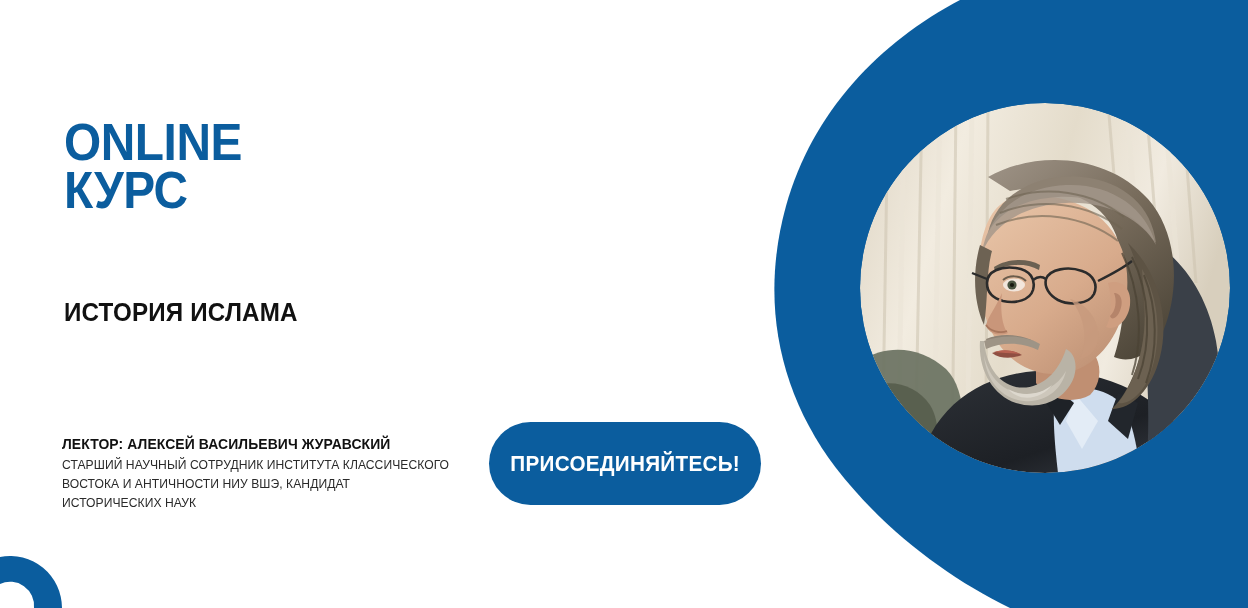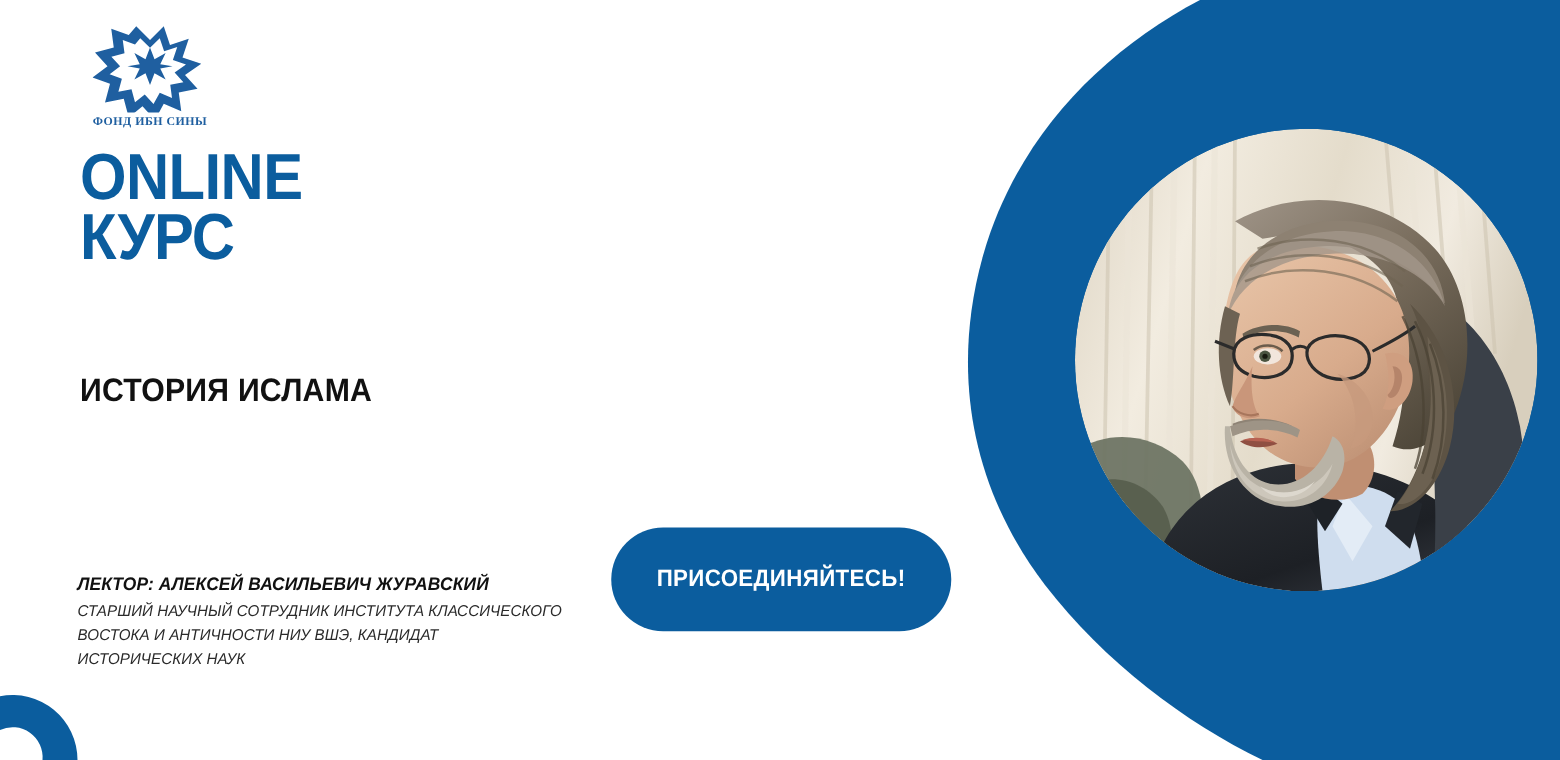--- a/index.html
+++ b/index.html
@@ -86,23 +86,22 @@
     letter-spacing: 0.2px;
     transform: scaleX(0.93);
     transform-origin: left top;
     white-space: nowrap;
   }
 
   
   .lecturer {
     position: absolute;
     left: 62px;
-    top: 460px;
+    top: 436px;
     width: 400px;
-    font-style: italic;
   }
   .lecturer-name {
     color: #111111;
     font-size: 14.5px;
     font-weight: 700;
     letter-spacing: 0.1px;
     white-space: nowrap;
     transform: scaleX(0.96);
     transform-origin: left top;
   }
@@ -123,21 +122,21 @@
     position: absolute;
     left: 489px;
     top: 422px;
     width: 272px;
     height: 83px;
     border: none;
     border-radius: 42px;
     background: #0B5D9E;
     color: #ffffff;
     font-family: "Liberation Sans", "DejaVu Sans", sans-serif;
-    font-size: 19px;
+    font-size: 22px;
     font-weight: 700;
     letter-spacing: 0.3px;
     cursor: pointer;
     display: flex;
     align-items: center;
     justify-content: center;
     padding: 0;
   }
   .cta-button span { transform: scaleX(0.94); display: inline-block; }
 
@@ -170,42 +169,20 @@
 
     <path fill="#0B5D9E" d="M 0 557
              A 52 52 0 0 1 62 608
              L 34 608
              A 24 24 0 0 0 0 584
              Z"></path>
   </svg>
 
   <div class="logo-row">
 
-    <div class="fund-logo">
-      <svg class="fund-logo-mark" width="92" height="72" viewBox="0 0 92 72">
-
-        <g transform="translate(46,35)">
-          <path fill="#1F5FA0" d="M -11 -32 L 0 -21 L 11 -32 L 16 -17 L 31 -22 L 26 -7 L 41 -2
-                   L 28 7 L 38 18 L 23 21 L 25 36 L 11 30 L 4 43 L -6 32 L -17 41
-                   L -21 26 L -36 29 L -32 14 L -46 9 L -34 0 L -44 -11 L -29 -15
-                   L -31 -30 L -17 -25 Z"></path>
-          <path fill="#ffffff" d="M -7.8 -22.5 L 0 -14.8 L 7.8 -22.5 L 11.3 -12 L 21.8 -15.5
-                   L 18.3 -5 L 28.8 -1.4 L 19.7 5 L 26.7 12.7 L 16.2 14.8
-                   L 17.6 25.3 L 7.8 21.1 L 2.8 30.2 L -4.2 22.5 L -12 28.8
-                   L -14.8 18.3 L -25.3 20.4 L -22.5 9.9 L -32.3 6.3 L -23.9 0
-                   L -30.9 -7.7 L -20.4 -10.5 L -21.8 -21 L -12 -17.5 Z"></path>
-
-          <path fill="#1F5FA0" d="M 0 -15 L 3.6 -5.6 L 12.5 -10.6 L 8.2 -1.7 L 18 0
-                   L 8.2 1.7 L 12.5 10.6 L 3.6 5.6 L 0 15 L -3.6 5.6
-                   L -12.5 10.6 L -8.2 1.7 L -18 0 L -8.2 -1.7
-                   L -12.5 -10.6 L -3.6 -5.6 Z"></path>
-        </g>
-      </svg>
-      <div class="fund-logo-text">ФОНД ИБН СИНЫ</div>
-    </div>
 
 
   </div>
 
   <div class="headline">
     <span class="line">ONLINE</span>
     <span class="line">КУРС</span>
   </div>
 
   <div class="course-title">ИСТОРИЯ ИСЛАМА</div>

